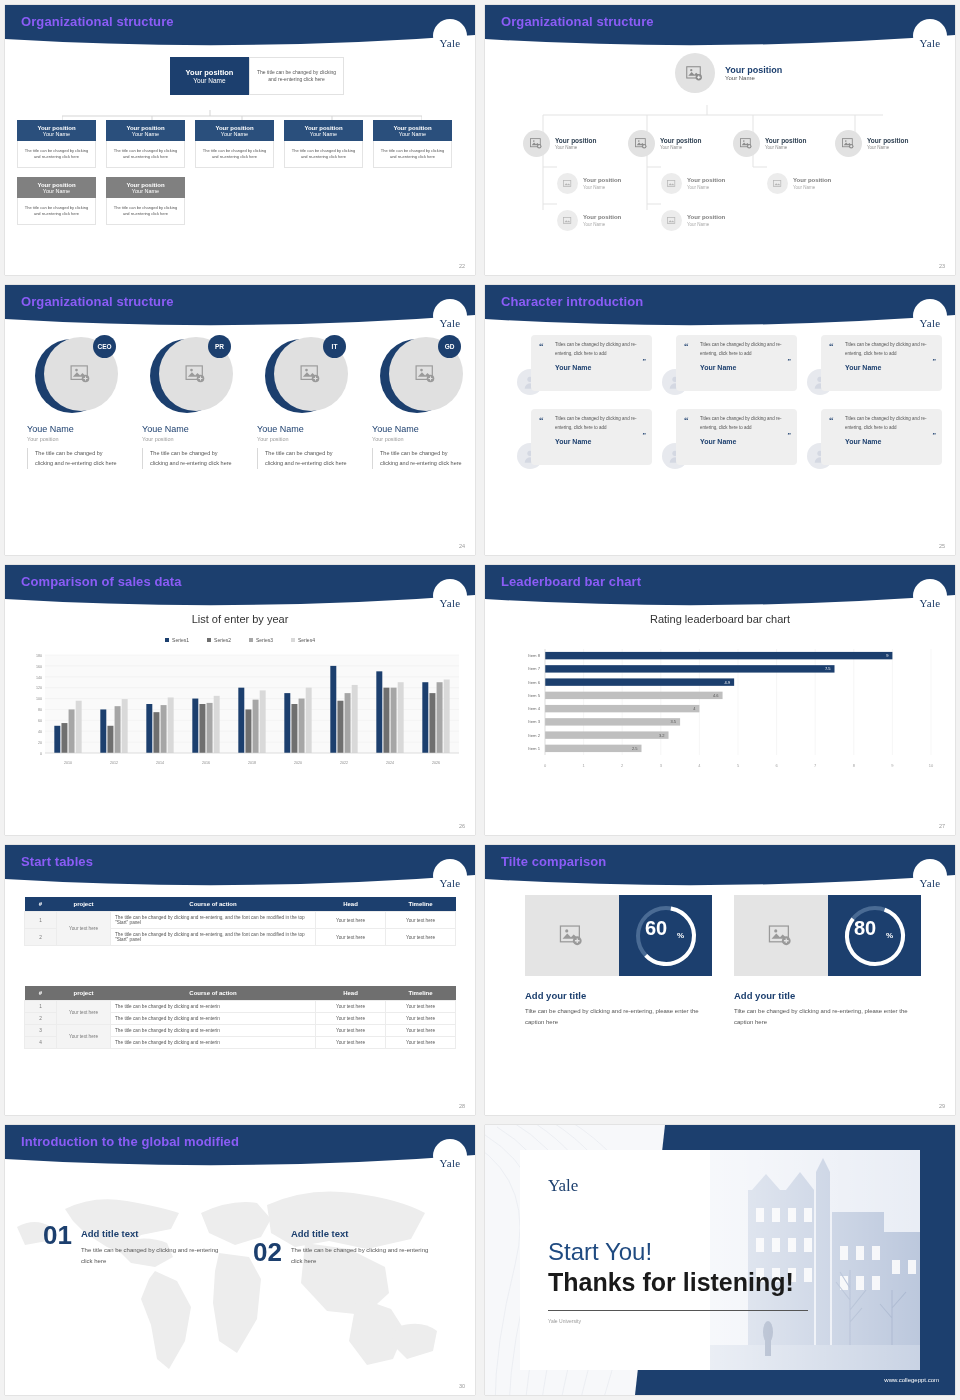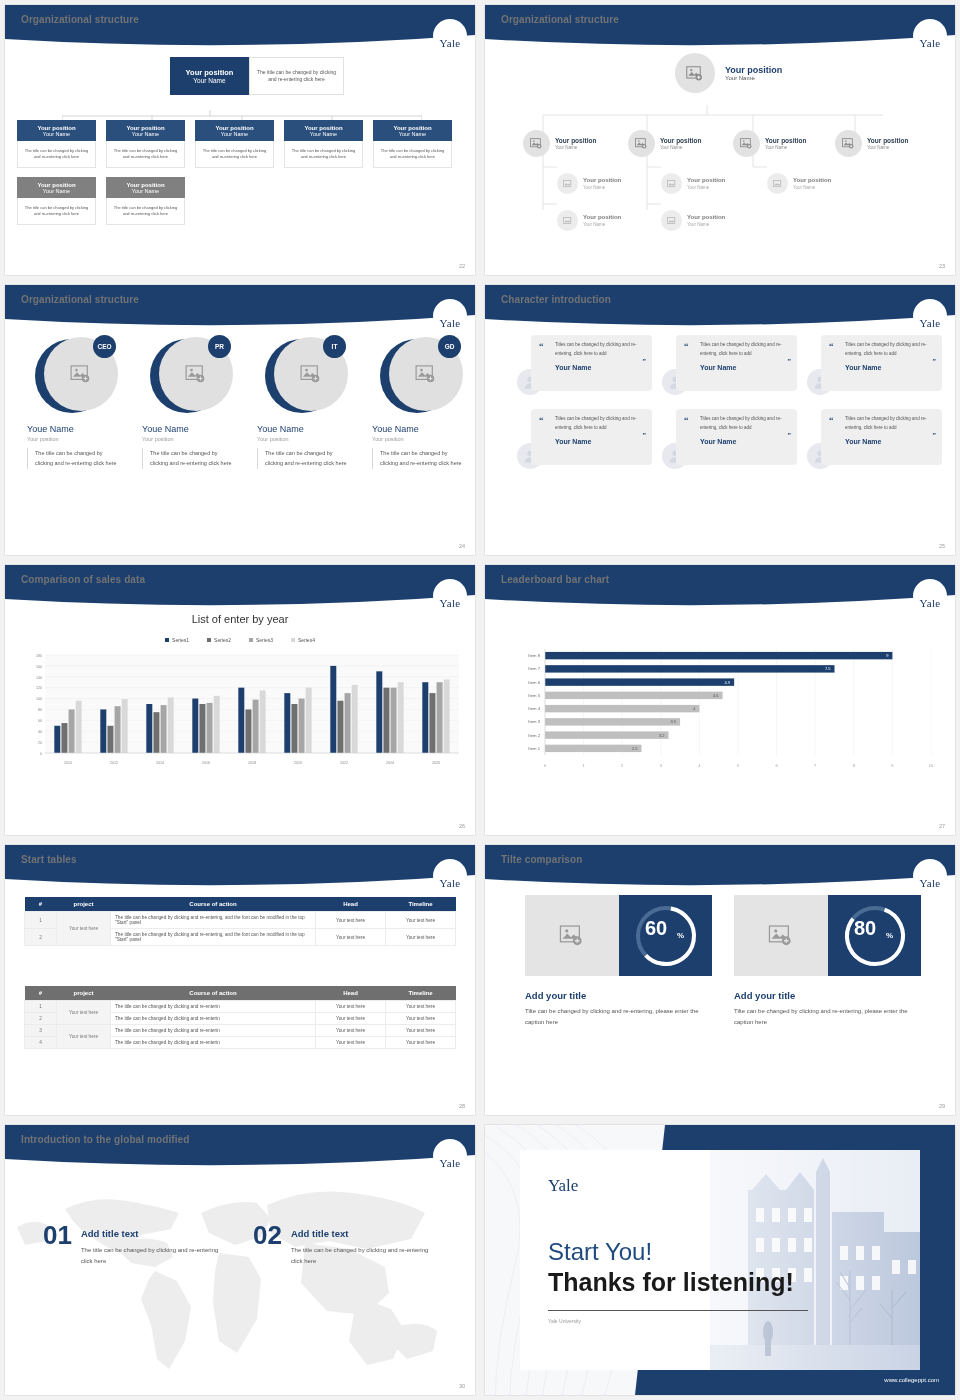--- a/index.html
+++ b/index.html
@@ -22,21 +22,21 @@
     width: 470px; height: 270px;
     background: #ffffff;
     overflow: hidden;
     box-shadow: 0 0 1px rgba(0,0,0,.35);
   }
   
   .hdr { position:absolute; top:0; left:0; width:470px; height:42px; overflow:hidden; }
   .hdr svg { display:block; }
   .hdr-title {
     position:absolute; left:16px; top:9px;
-    color:#737373; font-size:10px; font-weight:bold;
+    color:#8b5cf6; font-size:13px; font-weight:bold;
     letter-spacing:.1px;
   }
   .yale-badge {
     position:absolute; right:8px; top:14px;
     width:34px; height:34px; border-radius:50%;
     background:#ffffff;
     display:flex; align-items:flex-end; justify-content:center;
     padding-bottom:4px;
   }
   .yale-badge span {
@@ -712,20 +712,21 @@
   <div class="slide">
     <div class="hdr">
       <svg width="470" height="42" viewBox="0 0 470 42">
           <path d="M0 0 H470 V30 Q235 48 0 34 Z" fill="#1c3f6e"></path>
         </svg>
     </div>
     <div class="hdr-title">Leaderboard bar chart</div>
     <div class="yale-badge">
       <span>Yale</span>
     </div>
+    <div class="ch-title">Rating leaderboard bar chart</div>
     <svg class="lb" id="plot-leaderboard" viewBox="0 0 446 130">
         <line x1="46" y1="6" x2="46" y2="112" stroke="#ededed" stroke-width="0.5"></line>
         <text x="46" y="124" text-anchor="middle" font-size="4" fill="#a0a0a0" font-family="Liberation Sans, sans-serif">0</text>
         <line x1="84.6" y1="6" x2="84.6" y2="112" stroke="#ededed" stroke-width="0.5"></line>
         <text x="84.6" y="124" text-anchor="middle" font-size="4" fill="#a0a0a0" font-family="Liberation Sans, sans-serif">1</text>
         <line x1="123.2" y1="6" x2="123.2" y2="112" stroke="#ededed" stroke-width="0.5"></line>
         <text x="123.2" y="124" text-anchor="middle" font-size="4" fill="#a0a0a0" font-family="Liberation Sans, sans-serif">2</text>
         <line x1="161.8" y1="6" x2="161.8" y2="112" stroke="#ededed" stroke-width="0.5"></line>
         <text x="161.8" y="124" text-anchor="middle" font-size="4" fill="#a0a0a0" font-family="Liberation Sans, sans-serif">3</text>
         <line x1="200.4" y1="6" x2="200.4" y2="112" stroke="#ededed" stroke-width="0.5"></line>
@@ -955,21 +956,21 @@
       <span>Yale</span>
     </div>
 
     <div class="gb-item" style="left:38px; top:95px;">
       <div class="num-big">01</div>
       <div style="margin-top:8px;">
         <div class="gb-h">Add title text</div>
         <div class="gb-p">The title can be changed by clicking and re-entering click here</div>
       </div>
     </div>
-    <div class="gb-item" style="left:248px; top:95px;">
+    <div class="gb-item" style="left:248px; top:95px;align-items:flex-end;">
       <div class="num-big">02</div>
       <div style="margin-top:8px;">
         <div class="gb-h">Add title text</div>
         <div class="gb-p">The title can be changed by clicking and re-entering click here</div>
       </div>
     </div>
     <div class="pgnum">30</div>
   </div>
 
   <div class="slide">

